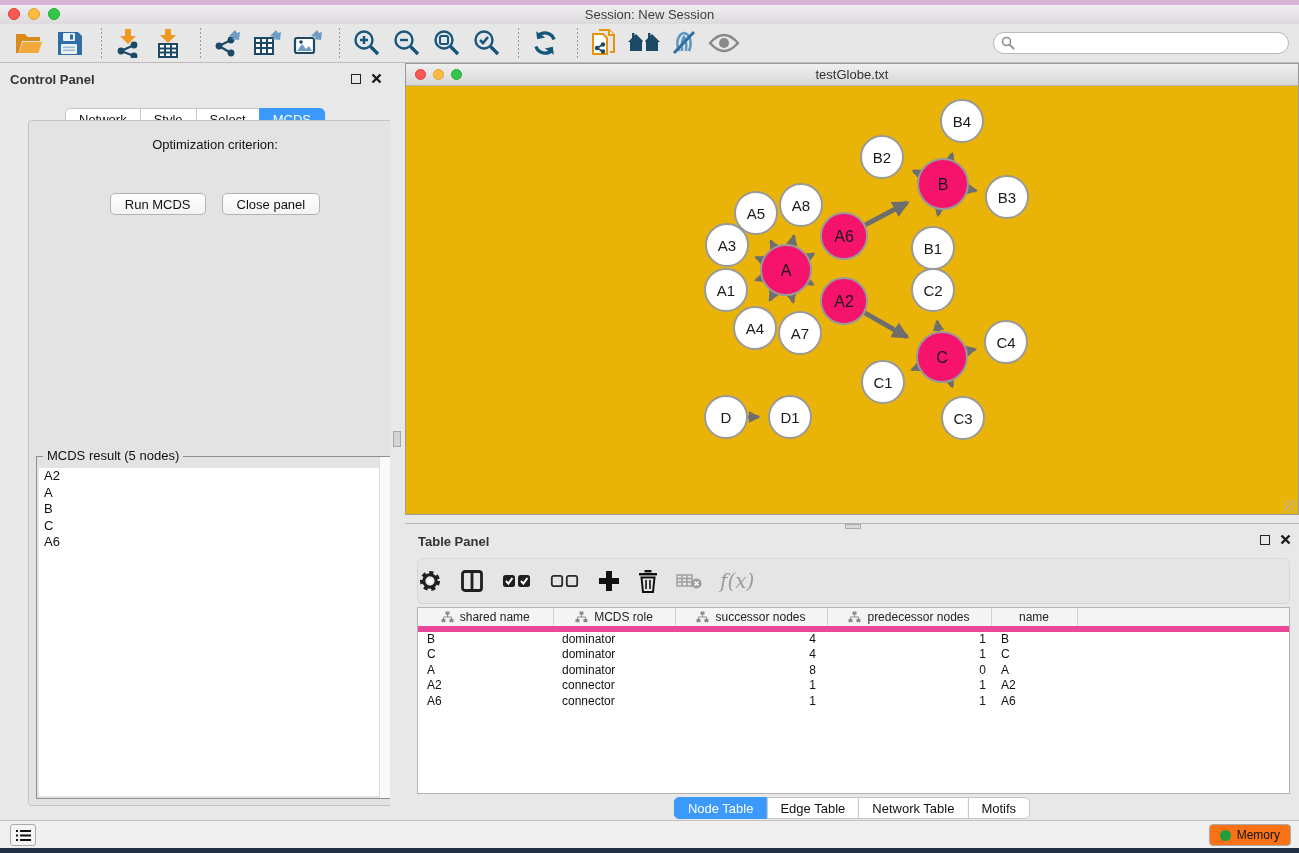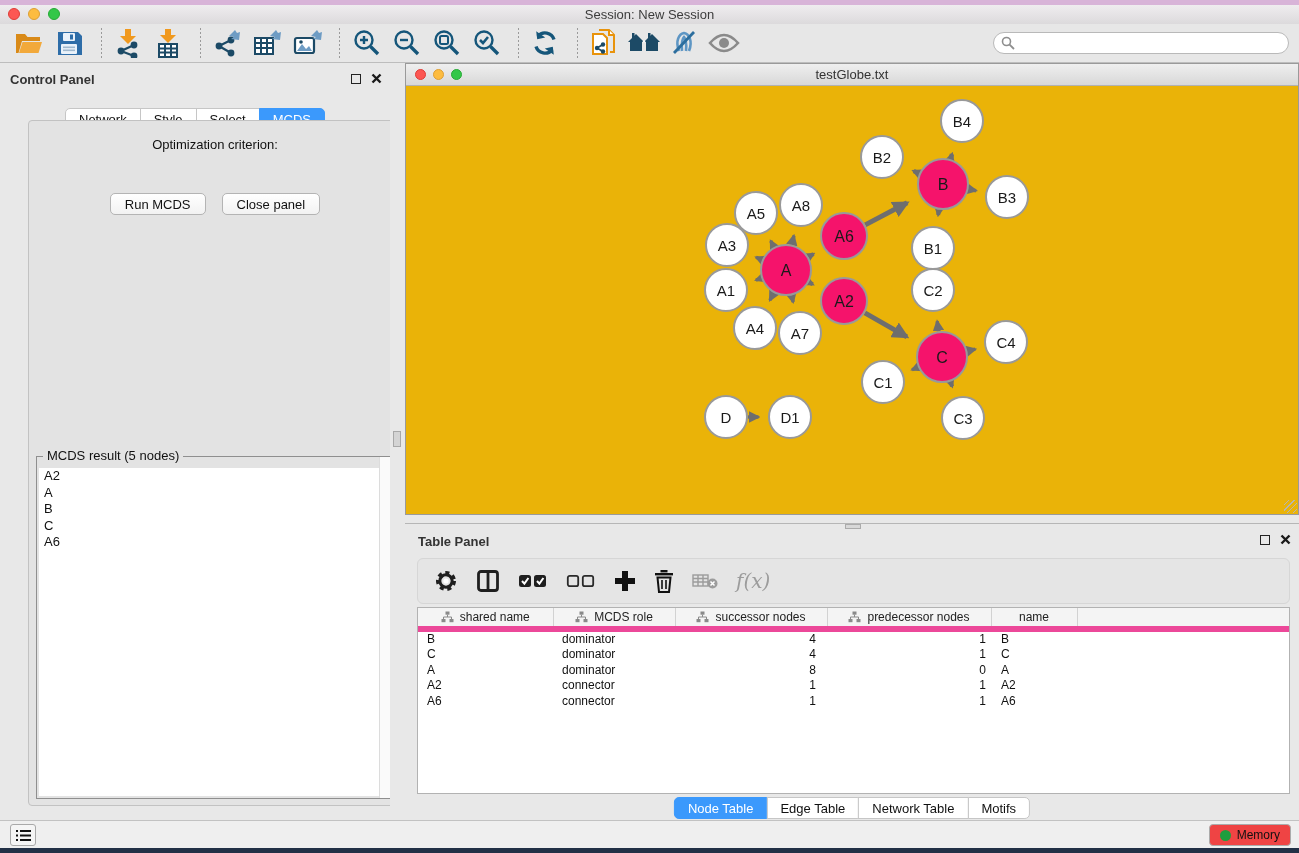--- a/index.html
+++ b/index.html
@@ -87,21 +87,21 @@
     background:repeating-linear-gradient(135deg, transparent 0 3px, #B5B5B5 3px 4px); }
 
   
   #table-panel { left:405px; top:515px; width:894px; height:305px; background:#E8E8E8;
     border-top:1px solid #B6B6B6;margin-top:8px; }
   #tp-title { position:absolute; left:13px; top:10px; }
   #tp-splitter { position:absolute; left:440px; top:0px; width:16px; height:5px;
     background:#D8D8D8; border:1px solid #ABABAB; }
   #tp-toolbar { position:absolute; left:12px; right:9px; top:34px; height:46px;
     background:#E5E5E5; border:1px solid #D6D6D6; border-radius:6px;
-    display:flex; align-items:center; gap:18px; padding-left:16px; }
+    display:flex; align-items:center; gap:18px; }
   .tp-icon { display:flex; align-items:center; justify-content:center; }
   #fx-label { font-size:20px; font-style:italic; color:#9C9C9C;
     font-family:"DejaVu Serif", serif; }
   #table-wrap { position:absolute; left:12px; right:9px; top:83px; height:187px;
     background:#fff; border:1px solid #B2B2B2; overflow:hidden; }
   table { border-collapse:collapse; table-layout:fixed; width:100%; }
   th { height:21px; background:#F4F4F4; border-bottom:6px solid #ec4899;
     border-right:1px solid #D2D2D2; font-weight:normal; font-size:12px; color:#222; }
   th.filler { border-right:none; }
   th .hwrap { display:flex; align-items:center; justify-content:center; gap:6px; }
@@ -112,21 +112,21 @@
   td.c4 { padding-left:10px; }
   #tp-tabs { position:absolute; bottom:9px; left:50%; transform:translateX(-50%); display:flex; }
 
   
   #status-bar { left:0; top:820px; width:1299px; height:28px; background:#EFEFEF;
     border-top:1px solid #C2C2C2; }
   #list-button { position:absolute; left:10px; top:3px; width:26px; height:22px;
     background:#F5F5F5; border:1px solid #A9A9A9; border-radius:3px;
     display:flex; align-items:center; justify-content:center; }
   #memory-button { position:absolute; right:8px; top:3px; height:22px;
-    background:#ef4444; border:1px solid #ABABAB; border-radius:4px;
+    background:#f97316; border:1px solid #ABABAB; border-radius:4px;
     display:flex; align-items:center; gap:6px; padding:0 10px; font-size:12px; color:#111; }
   #memory-dot { width:11px; height:11px; border-radius:50%; background:#1E9E3E; }
   #bottom-strip { left:0; top:848px; width:1299px; height:5px; background:#223046; }
 </style>
 </head>
 <body>
 
 <div id="top-strip" class="abs"></div>
 
 <div id="titlebar" class="abs">

